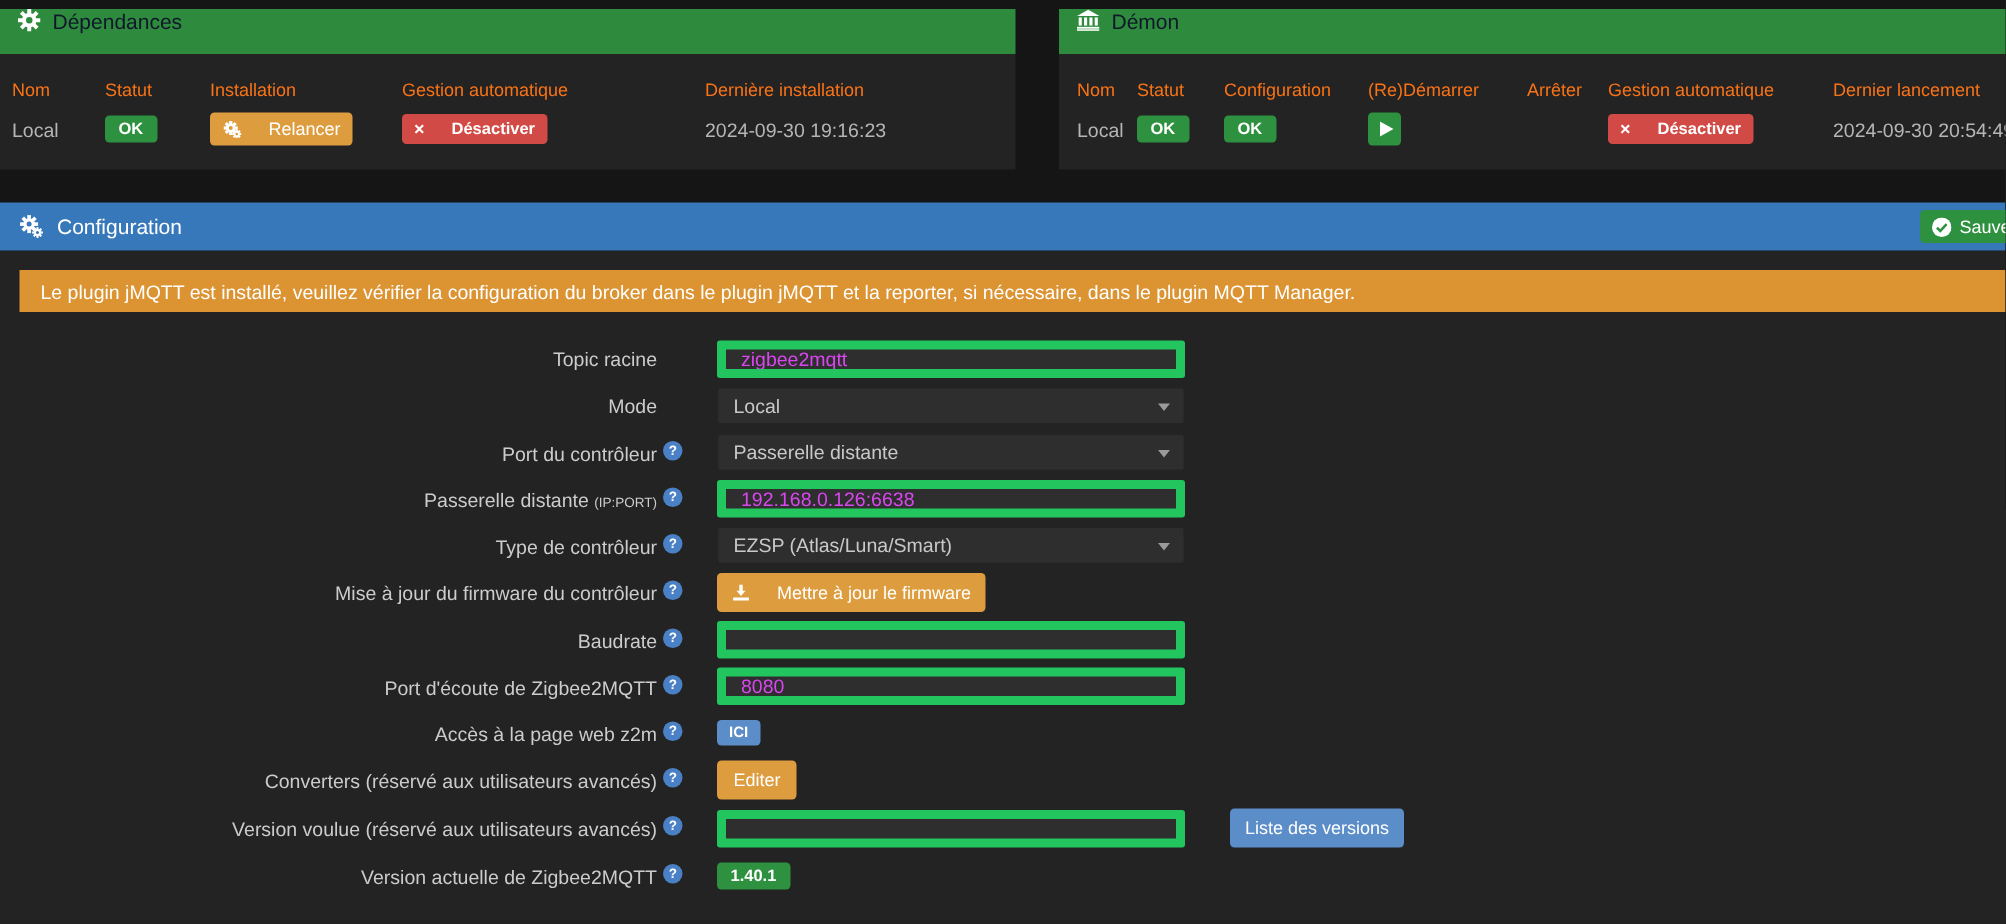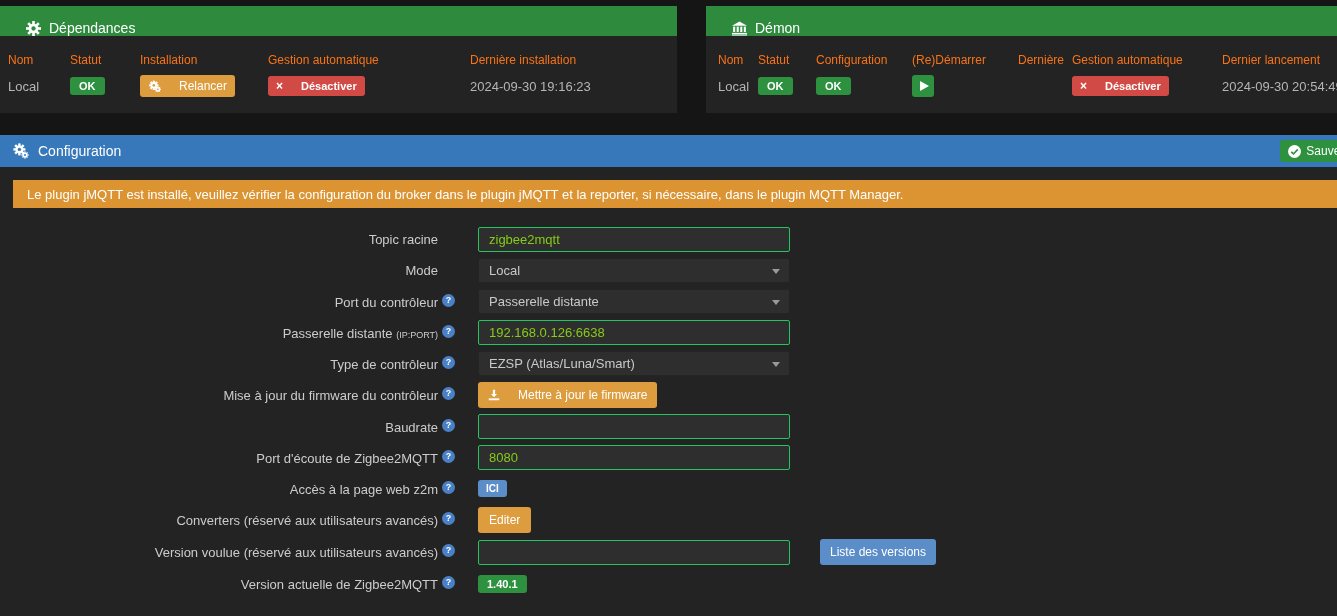--- a/index.html
+++ b/index.html
@@ -5,22 +5,22 @@
   * { margin:0; padding:0; box-sizing:border-box; }
   html,body { width:1337px; height:616px; overflow:hidden; }
   body {
     background:#151515;
     font-family:"Liberation Sans","DejaVu Sans",sans-serif;
     color:#c9c9c9;
   }
   .top-row { display:flex; padding-top:6px; gap:29px; }
   .panel { width:677px; flex:none; }
   .panel-head {
-    height:30px; display:flex; align-items:flex-end; gap:8px;
-    padding:0 26px; color:#ffffff; font-size:14px;
+    height:30px; display:flex; align-items:flex-start; gap:8px;
+    padding:0 12px; color:#0f172a; font-size:14px;
     background:#2e8b3d;
   }
   .panel-body { background:#232323; height:77px; padding-top:12px; }
   .trow { display:flex; align-items:center; }
   .dep-row { padding-left:8px; }
   .dmn-row { padding-left:12px; }
   .thead { font-weight:normal; color:#f97316; font-size:12px; height:24px; }
   .tdata { color:#b5b5b5; font-size:13px; height:28px; }
   .c { flex:none; }
   .dep-c1{width:62px} .dep-c2{width:70px} .dep-c3{width:128px}
@@ -78,22 +78,22 @@
   .label-small { font-size:9px; }
   .help {
     display:inline-block; width:13px; height:13px; border-radius:50%;
     background:#4a80c5; color:#fff; font-size:9px; font-weight:bold;
     text-align:center; line-height:13px; vertical-align:4px; margin-left:4px;
     cursor:pointer;
   }
   .help-spacer { display:inline-block; width:17px; }
   .form-ctl { margin-left:23px; display:flex; align-items:center; }
   .text-input {
-    width:312px; height:25px; background:#2e2e2e; border:1px solid #22c55e;
-    border-radius:2px; color:#84cc16; font-size:13px; padding:0 10px;
+    width:312px; height:25px; background:#2e2e2e; border:6px solid #22c55e;
+    border-radius:2px; color:#d946ef; font-size:13px; padding:0 10px;
     font-family:inherit;
   }
   .selectbox {
     width:312px; height:25px; background:#2e2e2e; border:1px solid #242424;
     border-radius:2px; color:#c9c9c9; font-size:13px; padding:0 10px;
     position:relative; display:flex; align-items:center; cursor:pointer;
   }
   .caret {
     position:absolute; right:9px; top:10px; width:0; height:0;
     border-left:4.5px solid transparent; border-right:4.5px solid transparent;
@@ -183,21 +183,21 @@
         </svg>
       </span>
       <span>Démon</span>
     </header>
     <div class="panel-body">
       <div class="trow thead dmn-row">
         <div class="c dmn-c1">Nom</div>
         <div class="c dmn-c2">Statut</div>
         <div class="c dmn-c3">Configuration</div>
         <div class="c dmn-c4">(Re)Démarrer</div>
-        <div class="c dmn-c5">Dernière</div>
+        <div class="c dmn-c5">Arrêter</div>
         <div class="c dmn-c6">Gestion automatique</div>
         <div class="c dmn-c7">Dernier lancement</div>
       </div>
       <div class="trow tdata dmn-row">
         <div class="c dmn-c1">Local</div>
         <div class="c dmn-c2">
           <span class="badge badge-green">OK</span>
         </div>
         <div class="c dmn-c3">
           <span class="badge badge-green">OK</span>

